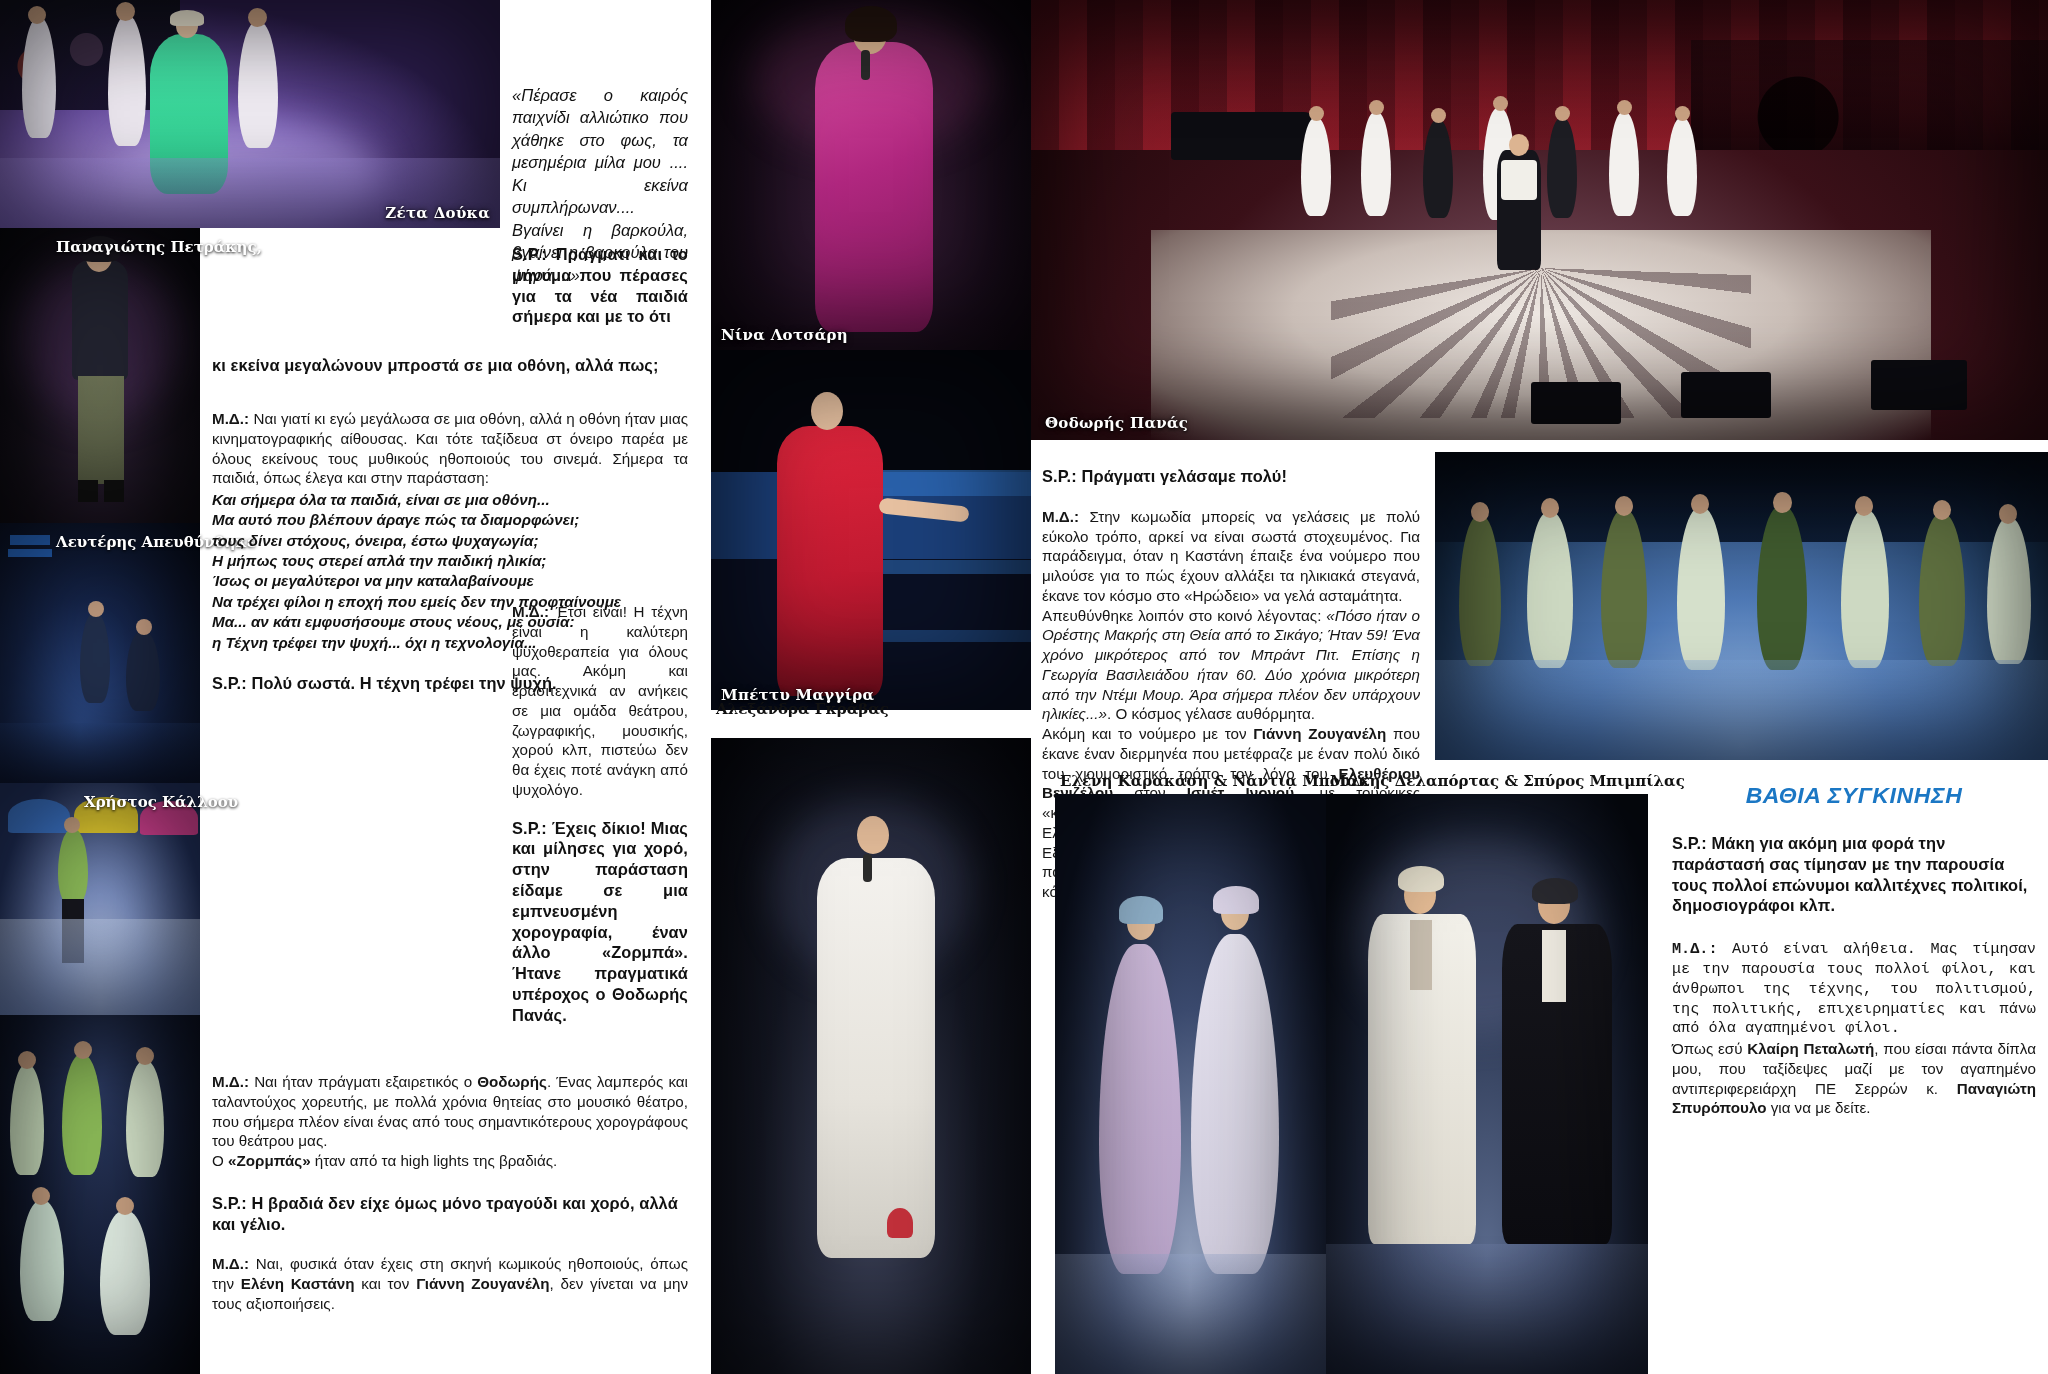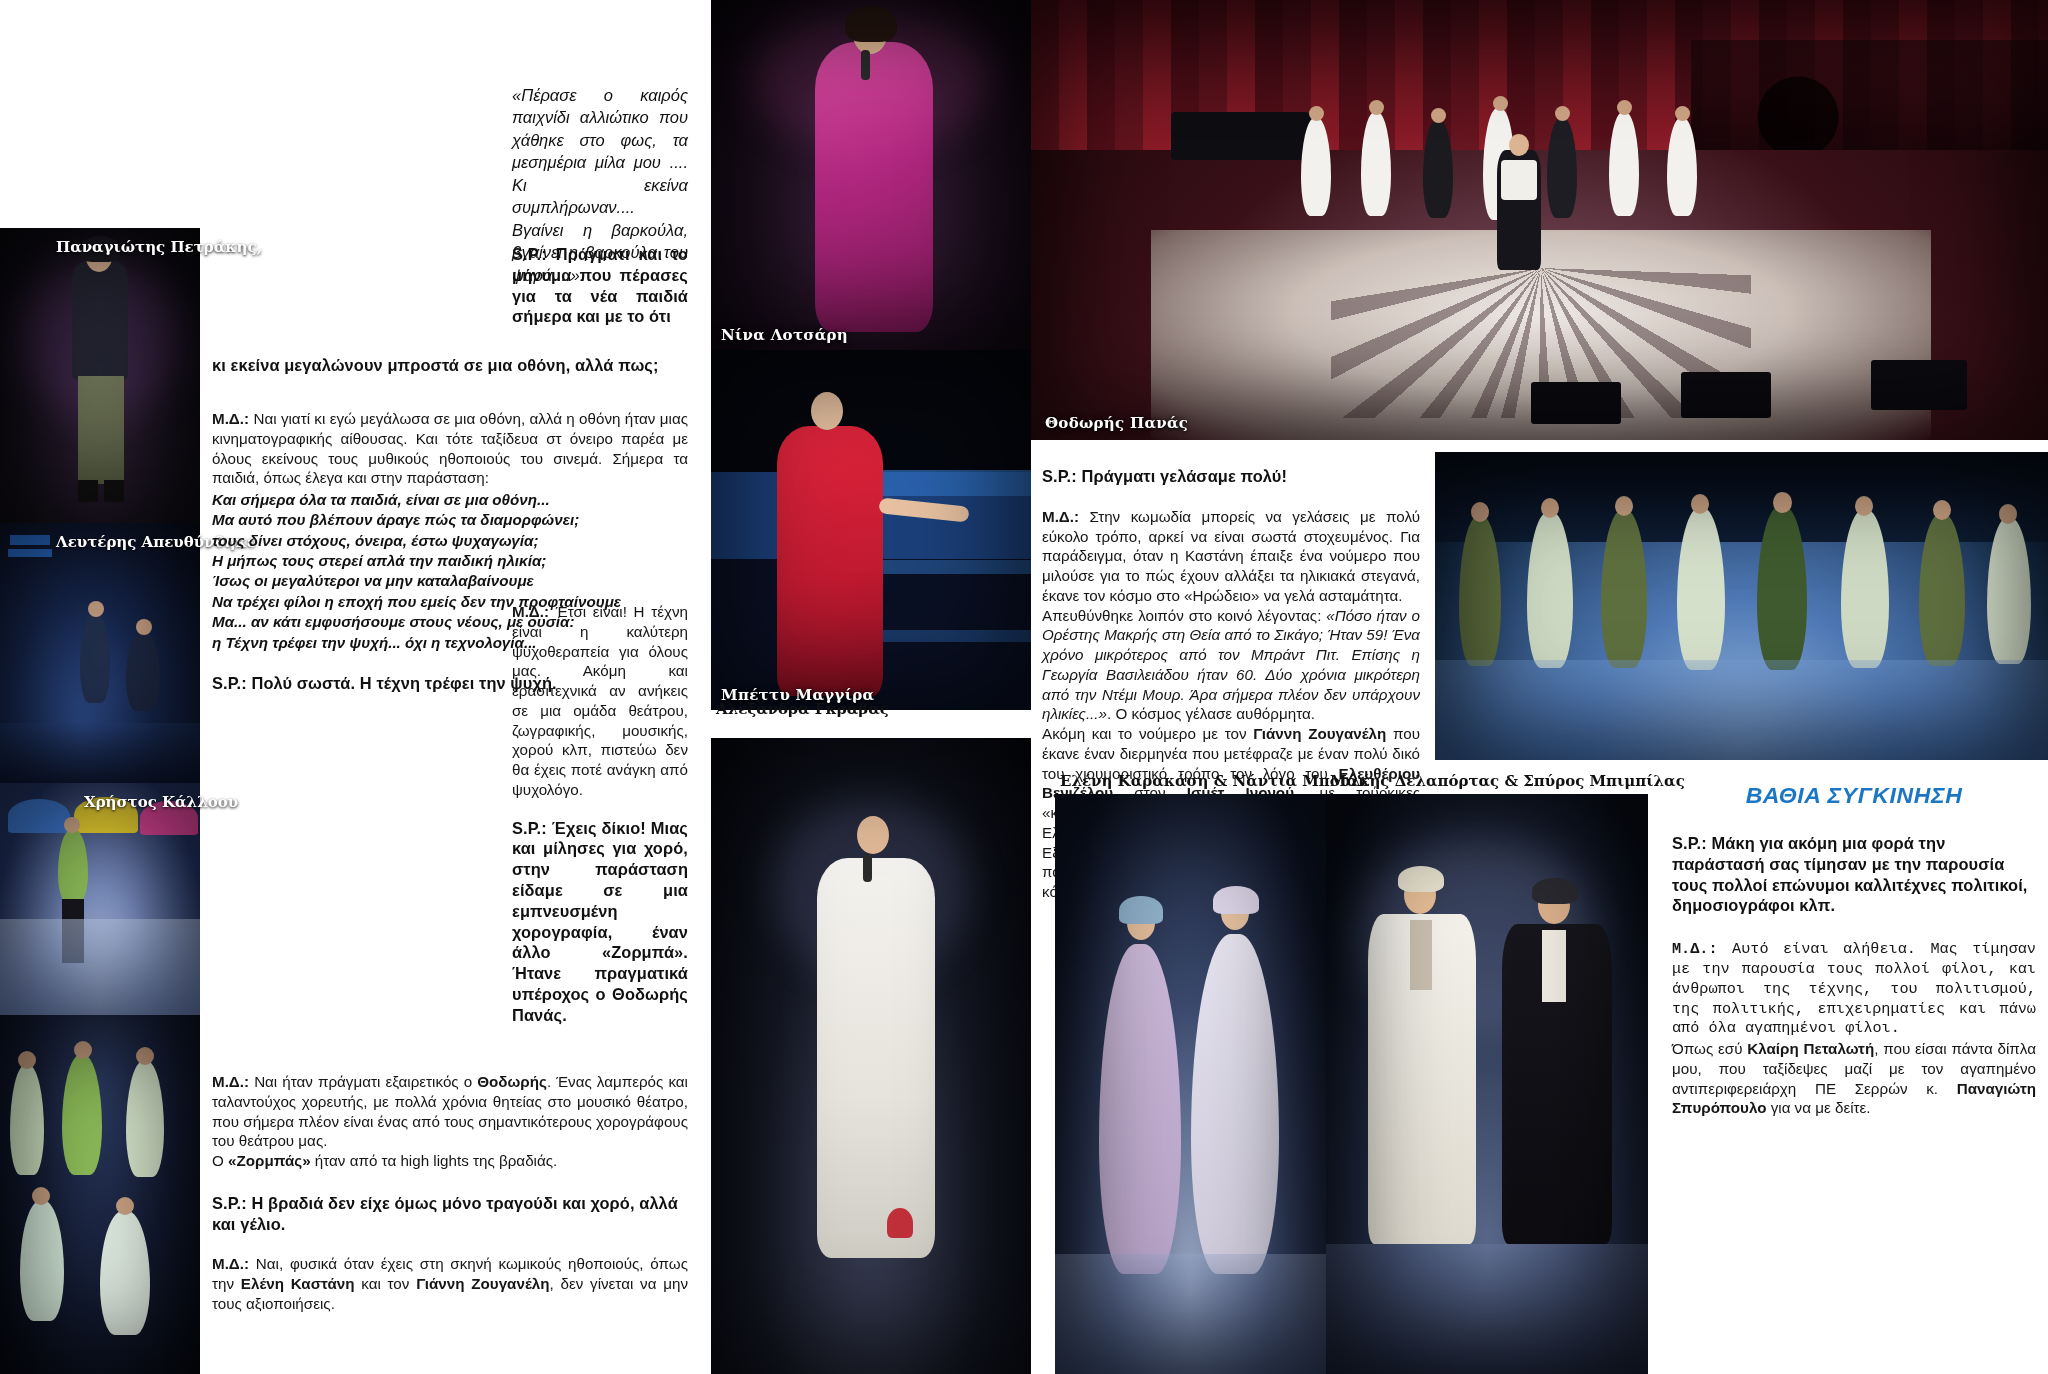--- a/index.html
+++ b/index.html
@@ -54,20 +54,47 @@
   .head{position:absolute;border-radius:50%;background:#c9a182;}
   .floor{position:absolute;left:0;right:0;bottom:0;}
   .vignette{position:absolute;inset:0;box-shadow:inset 0 0 90px 30px rgba(0,0,0,.55);}
   .spot{position:absolute;border-radius:50%;filter:blur(18px);}
 </style>
 </head>
 <body>
 
 <div class="page">
 
+  <div class="photo" style="left:0;top:0;width:500px;height:228px;">
+    <div class="ph-bg" style="background:
+        radial-gradient(ellipse at 30% 85%, #b39adf 0%, #6a4fa3 35%, #2a1c4a 70%),
+        linear-gradient(#0b0b16 0 36%, #8d77c7 36% 100%);"></div>
+    <div class="spot" style="left:120px;top:120px;width:260px;height:120px;background:rgba(190,170,240,.55);"></div>
+
+    <div style="position:absolute;left:0;top:0;width:180px;height:110px;background:
+        radial-gradient(circle at 20% 60%, #6c2d2d 0 18px, transparent 19px),
+        radial-gradient(circle at 48% 45%, #3b2c44 0 16px, transparent 17px),
+        linear-gradient(#10101c,#1b1430);"></div>
+
+    <div class="fig" style="left:22px;top:18px;width:34px;height:120px;background:#e9e6ef;"></div>
+    <div class="head" style="left:28px;top:6px;width:18px;height:18px;"></div>
+    <div class="fig" style="left:108px;top:16px;width:38px;height:130px;background:#efeaf2;"></div>
+    <div class="head" style="left:116px;top:2px;width:19px;height:19px;"></div>
+    <div class="fig" style="left:238px;top:22px;width:40px;height:126px;background:#f2eef5;"></div>
+    <div class="head" style="left:248px;top:8px;width:19px;height:19px;"></div>
+
+    <div style="position:absolute;left:150px;top:34px;width:78px;height:160px;
+        background:linear-gradient(#46e3a8,#39d79a 55%,#2fcf92);
+        border-radius:40% 40% 22% 22%/26% 26% 18% 18%;"></div>
+    <div class="head" style="left:176px;top:14px;width:22px;height:24px;background:#e7c6a6;"></div>
+    <div style="position:absolute;left:170px;top:10px;width:34px;height:16px;background:#f0ead6;border-radius:50% 50% 20% 20%;"></div>
+    <div class="floor" style="height:70px;background:linear-gradient(rgba(160,140,220,.35),rgba(120,100,190,.55));"></div>
+    <div class="vignette"></div>
+    <div class="cap">Ζέτα Δούκα</div>
+  </div>
 
   <div class="photo" style="left:0;top:228px;width:200px;height:295px;">
     <div class="ph-bg" style="background:
         radial-gradient(ellipse at 50% 70%, #2e2036 0%, #141019 55%, #07070c 100%);"></div>
     <div class="spot" style="left:20px;top:30px;width:160px;height:160px;background:rgba(120,70,140,.28);"></div>
     <div style="position:absolute;left:72px;top:32px;width:56px;height:120px;background:#232431;border-radius:18px 18px 6px 6px;"></div>
     <div class="head" style="left:86px;top:14px;width:26px;height:30px;background:#d8b293;"></div>
     <div style="position:absolute;left:80px;top:8px;width:40px;height:26px;background:#1c1a22;border-radius:50% 50% 30% 30%;"></div>
     <div style="position:absolute;left:78px;top:148px;width:46px;height:108px;background:linear-gradient(#6d7356,#5a6046);"></div>
     <div style="position:absolute;left:78px;top:252px;width:20px;height:22px;background:#111;"></div>

